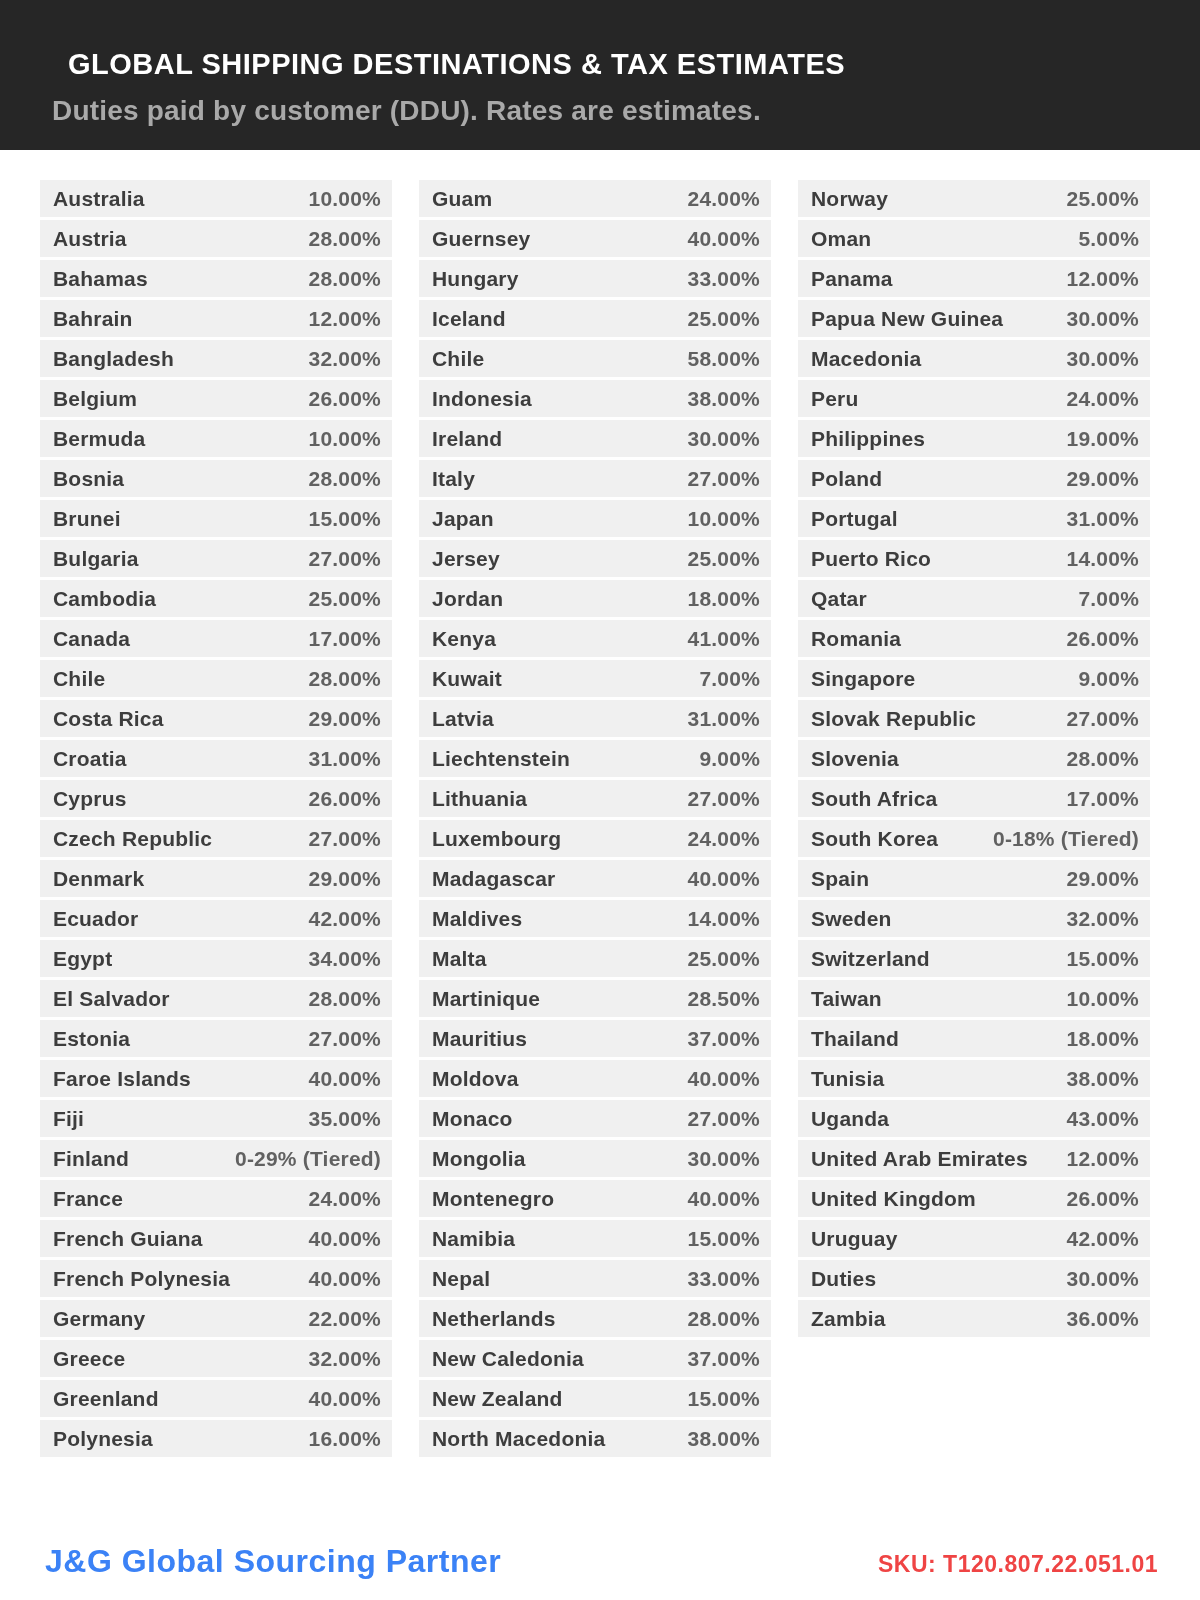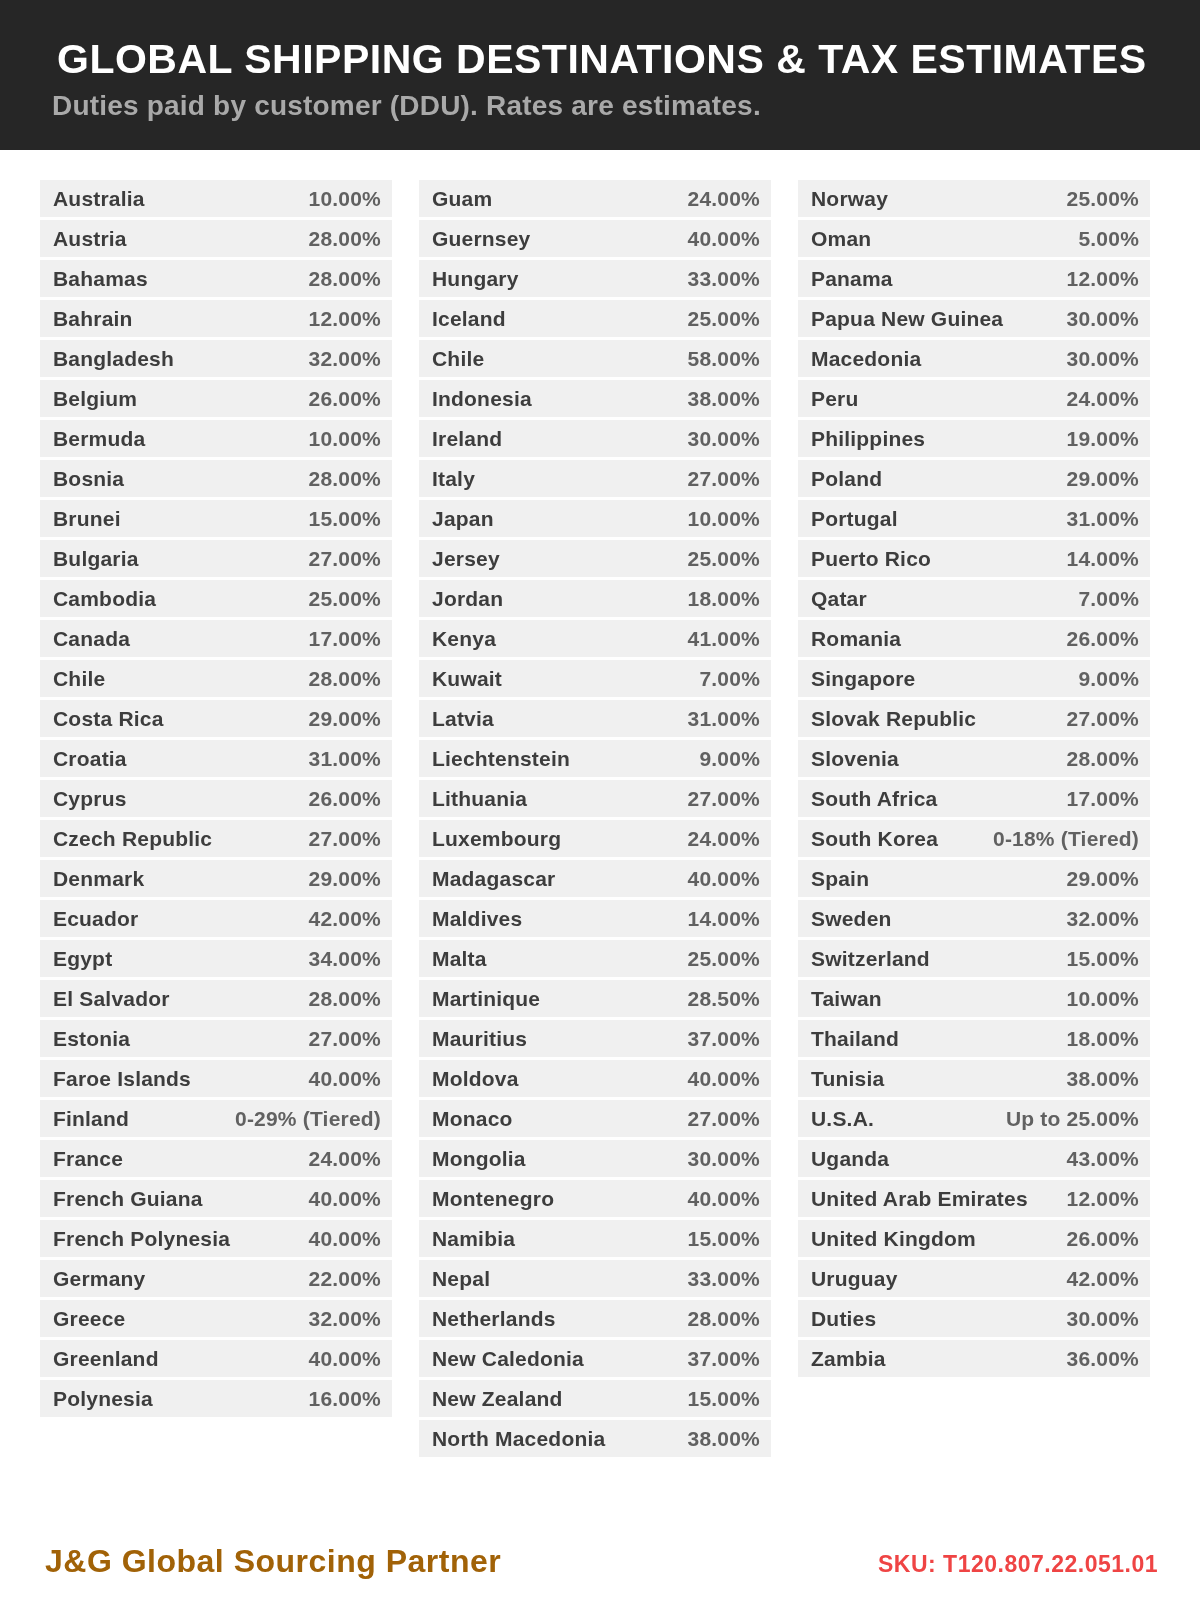--- a/index.html
+++ b/index.html
@@ -11,22 +11,22 @@
     position: relative;
     overflow: hidden;
   }
   .header {
     background: #262626;
     height: 150px;
     box-sizing: border-box;
     padding: 33px 48px 0 52px;
   }
   .title {
-    margin: 5px;
-    font-size: 41px;
+    margin: 16px;
+    font-size: 29px;
     line-height: 1.05;
     font-weight: 800;
     color: #ffffff;
     letter-spacing: 0.5px;
     white-space: nowrap;
   }
   .subtitle {
     margin: 9px 0 0 0;
     font-size: 28px;
     font-weight: 700;
@@ -68,21 +68,21 @@
     left: 45px;
     right: 42px;
     bottom: 20px;
     display: flex;
     justify-content: space-between;
     align-items: baseline;
   }
   .brand {
     font-size: 32px;
     font-weight: 800;
-    color: #a16207;
+    color: #3b82f6;
     letter-spacing: 0.5px;
   }
   .sku {
     font-size: 23px;
     font-weight: 700;
     color: #ef4444;
     letter-spacing: 0.5px;
   }
 </style>
 </head>
@@ -183,20 +183,24 @@
         </div>
         <div class="row">
           <span class="country">Estonia</span>
           <span class="rate">27.00%</span>
         </div>
         <div class="row">
           <span class="country">Faroe Islands</span>
           <span class="rate">40.00%</span>
         </div>
         <div class="row">
+          <span class="country">Fiji</span>
+          <span class="rate">35.00%</span>
+        </div>
+        <div class="row">
           <span class="country">Finland</span>
           <span class="rate">0-29% (Tiered)</span>
         </div>
         <div class="row">
           <span class="country">France</span>
           <span class="rate">24.00%</span>
         </div>
         <div class="row">
           <span class="country">French Guiana</span>
           <span class="rate">40.00%</span>
@@ -437,24 +441,20 @@
           <span class="country">Taiwan</span>
           <span class="rate">10.00%</span>
         </div>
         <div class="row">
           <span class="country">Thailand</span>
           <span class="rate">18.00%</span>
         </div>
         <div class="row">
           <span class="country">Tunisia</span>
           <span class="rate">38.00%</span>
-        </div>
-        <div class="row">
-          <span class="country">U.S.A.</span>
-          <span class="rate">Up to 25.00%</span>
         </div>
         <div class="row">
           <span class="country">Uganda</span>
           <span class="rate">43.00%</span>
         </div>
         <div class="row">
           <span class="country">United Arab Emirates</span>
           <span class="rate">12.00%</span>
         </div>
         <div class="row">

